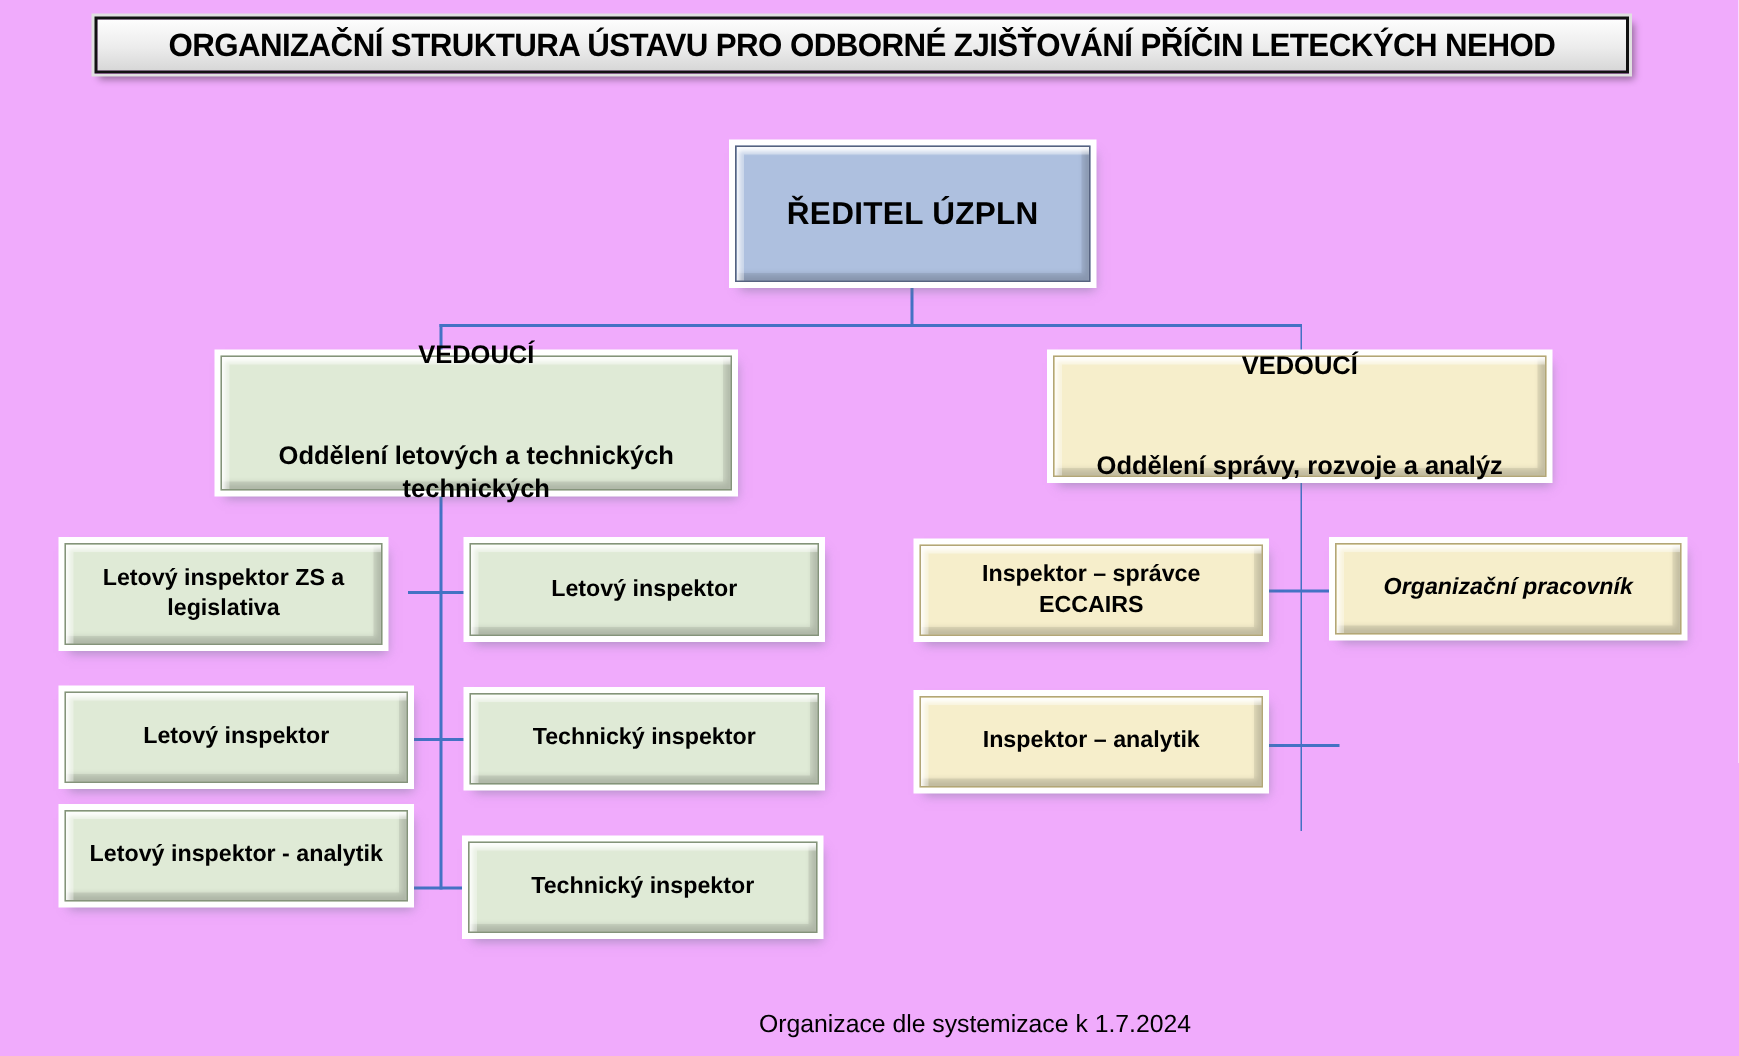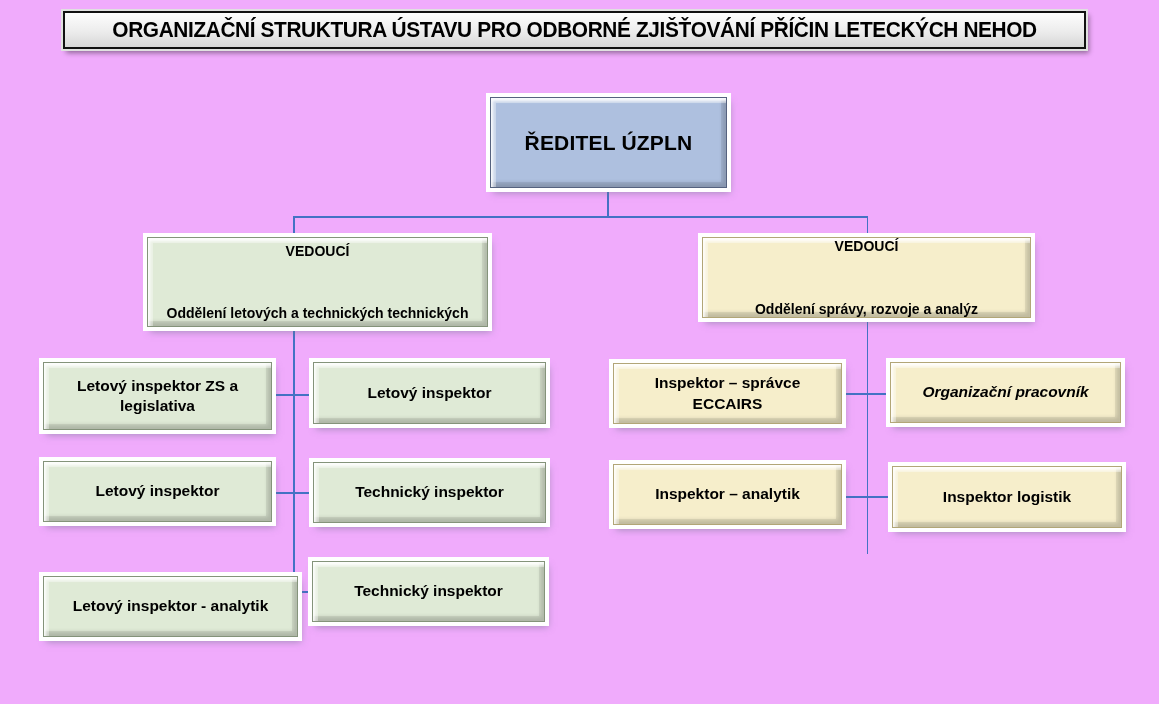--- a/index.html
+++ b/index.html
@@ -67,21 +67,21 @@
       inset -3px -4px 4px rgba(0,0,0,0.16),
       inset -5px -5px 0 rgba(0,0,0,0.07),
       0 0 0 4px #ffffff,
       3px 5px 7px rgba(110,115,140,0.55);
   }
   .node.blue  { background: #aec0df; border-color: #55627f; }
   .node.green { background: #dfead6; border-color: #84937a; }
   .node.tan   { background: #f6eecb; border-color: #b2a677; }
 
   .node.director { font-size: 21px; letter-spacing: 0.2px; }
-  .node.head     { font-size: 14px; line-height: 1.32; gap: 44px; }
+  .node.head     { font-size: 17px; line-height: 1.32; gap: 44px; }
   .node.child    { font-size: 15.5px; line-height: 1.3; }
 
   .node .sub { display: block; }
 
   
   .footer-note {
     position: absolute;
     left: 460px; top: 674px;
     width: 380px;
     text-align: center;
@@ -121,46 +121,44 @@
   <div class="node green head" style="left:147px; top:237px; width:341px; height:90px;">
     <span class="sub">VEDOUCÍ</span>
     <span class="sub">Oddělení letových a technických technických</span>
   </div>
 
   <div class="node tan head" style="left:702px; top:237px; width:329px; height:81px;">
     <span class="sub">VEDOUCÍ</span>
     <span class="sub">Oddělení správy, rozvoje a analýz</span>
   </div>
 
-  <div class="node green child" style="left:43px; top:362px; width:229px; height:68px;">
+  <div class="node green child" style="left:43px; top:362px; width:212px; height:68px;">
     <span>Letový inspektor ZS a legislativa</span>
   </div>
   <div class="node green child" style="left:313px; top:362px; width:233px; height:62px;">
     <span>Letový inspektor</span>
   </div>
   <div class="node green child" style="left:43px; top:461px; width:229px; height:61px;">
     <span>Letový inspektor</span>
   </div>
   <div class="node green child" style="left:313px; top:462px; width:233px; height:61px;">
     <span>Technický inspektor</span>
   </div>
-  <div class="node green child" style="left:43px; top:576px; width:255px; height:61px;">
+  <div class="node green child" style="left:43px; top:540px; width:229px; height:61px;">
     <span>Letový inspektor - analytik</span>
   </div>
   <div class="node green child" style="left:312px; top:561px; width:233px; height:61px;">
     <span>Technický inspektor</span>
   </div>
 
   <div class="node tan child" style="left:613px; top:363px; width:229px; height:61px;justify-content:center;">
     <span>Inspektor – správce ECCAIRS</span>
   </div>
   <div class="node tan child" style="left:890px; top:362px; width:231px; height:61px;font-style:italic;">
     <span>Organizační pracovník</span>
   </div>
   <div class="node tan child" style="left:613px; top:464px; width:229px; height:61px;">
     <span>Inspektor – analytik</span>
   </div>
-  <div class="node tan child" style="left:892px; top:466px; width:230px; height:62px;">
-    <span>Inspektor logistik</span>
-  </div>
 
+  <div class="footer-note">Organizace dle systemizace k 1.7.2024</div>
 
 </div>
 
 </body></html>

